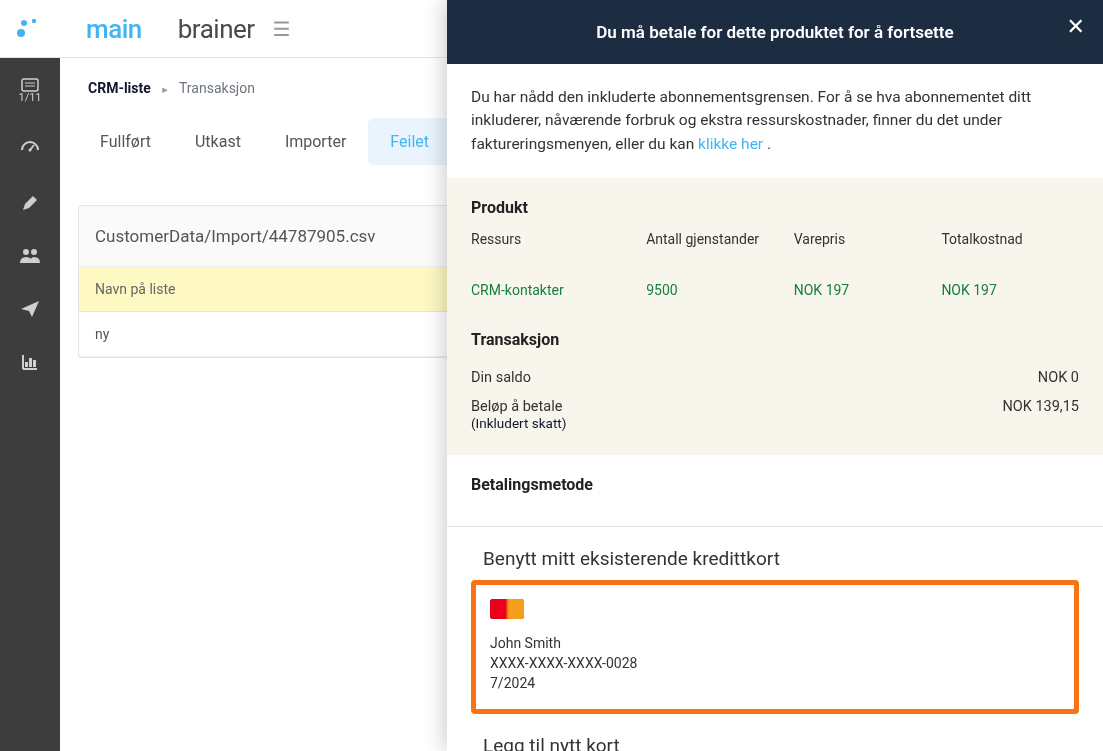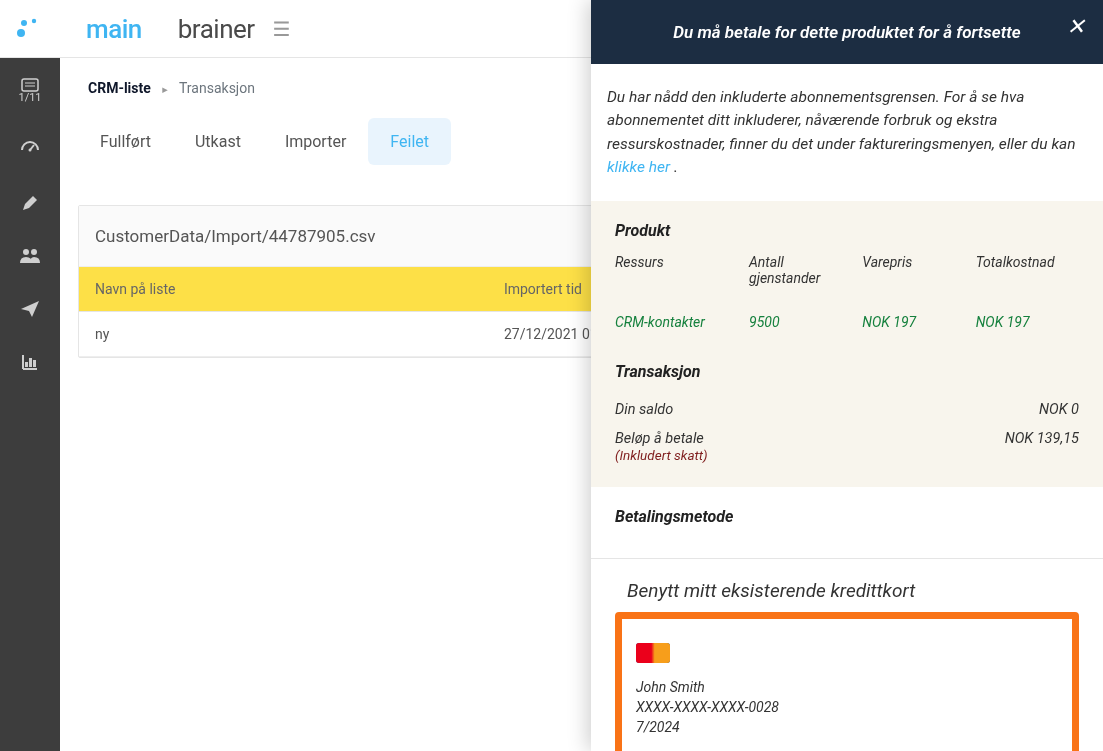--- a/index.html
+++ b/index.html
@@ -129,44 +129,43 @@
   .file-table {
     width: 100%;
     border-collapse: collapse;
   }
   .file-table th {
     text-align: left;
     padding: 14px 16px;
     font-size: 14px;
     font-weight: 400;
     color: #666;
-    background: #fde047;
+    background: #fef9c3;
     border-bottom: 1px solid #e5e5e5;
   }
   .file-table td {
     padding: 14px 16px;
     font-size: 14px;
     color: #555;
     border-bottom: 1px solid #eee;
   }
 
   
   .modal {
     position: absolute;
     top: 0;
     right: 0;
     bottom: 0;
-    width: 512px;
+    width: 656px;
     background: #fff;
     box-shadow: -3px 0 20px rgba(0,0,0,0.2);
     z-index: 100;
     display: flex;
     flex-direction: column;
     overflow: hidden;
-    font-style: italic;
   }
   .modal-header {
     background: #1c2d42;
     color: #fff;
     padding: 22px 24px;
     display: flex;
     align-items: center;
     justify-content: center;
     position: relative;
   }
@@ -182,42 +181,42 @@
     color: #fff;
     font-size: 22px;
     cursor: pointer;
     line-height: 1;
   }
   .modal-body {
     flex: 1;
     overflow-y: auto;
   }
   .modal-intro {
-    padding: 22px 16px;
+    padding: 22px 24px;
     font-size: 15.5px;
     line-height: 1.5;
     color: #333;
   }
   .modal-intro a { color: #3fb5f2; text-decoration: none; }
 
   .section {
     padding: 12px 24px 18px 24px;
   }
   .section.beige { background: #f8f5ed; }
   .section h3 {
     font-size: 16px;
     font-weight: 700;
     color: #222;
     margin-bottom: 14px;
     padding-top: 8px;
   }
   .product-grid {
     display: grid;
     grid-template-columns: 1.2fr 1fr 1fr 1fr;
-    gap: 14px 10px;
+    gap: 21px 10px;
   }
   .product-grid .hdr {
     font-size: 14px;
     color: #333;
     padding-bottom: 8px;
   }
   .product-grid .val {
     font-size: 14px;
     color: #15803d;
     padding: 6px 0;
@@ -225,33 +224,33 @@
 
   .trans-row {
     display: flex;
     justify-content: space-between;
     padding: 6px 0;
     font-size: 14.5px;
     color: #333;
   }
   .trans-row .sub {
     font-size: 13.5px;
-    color: #7f1d1d;
+    color: #0f172a;
     display: block;
   }
 
   .pay-method-label {
     font-size: 19px;
     color: #333;
     margin: 8px 0 10px 12px;
   }
   .card-box {
-    border: 7px solid #f97316;
+    border: 5px solid #f97316;
     border-radius: 4px;
-    padding: 24px 14px;
+    padding: 14px 14px;
     margin-bottom: 20px;
   }
   .card-logo {
     display: inline-block;
     width: 34px;
     height: 20px;
     background: linear-gradient(90deg, #eb001b 0%, #eb001b 45%, #f79e1b 55%, #f79e1b 100%);
     border-radius: 3px;
     margin-bottom: 8px;
     position: relative;

